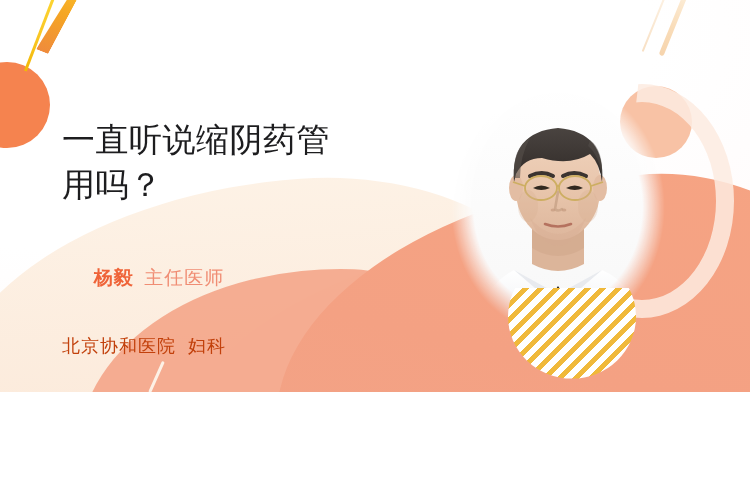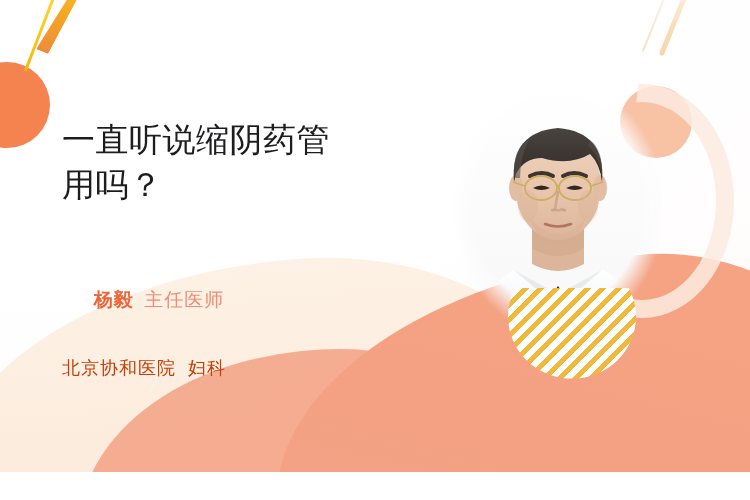--- a/index.html
+++ b/index.html
@@ -3,21 +3,21 @@
 <meta charset="utf-8">
 <style>
   html, body {
     margin: 0;
     padding: 0;
     background: #ffffff;
   }
   #card {
     position: relative;
     width: 750px;
-    height: 472px;
+    height: 392px;
     overflow: hidden;
     background: #ffffff;
     font-family: "Liberation Sans", "DejaVu Sans", sans-serif;
   }
 
   
   .bg-base {
     position: absolute;
     inset: 0;
     background:
@@ -143,21 +143,21 @@
     line-height: 1.35;
     font-weight: 400;
     letter-spacing: 0.5px;
     white-space: pre-wrap;
   }
 
   
   .doctor-block {
     position: absolute;
     left: 62px;
-    top: 256px;
+    top: 234px;
   }
   .doctor-line-1 {
     font-size: 19px;
     line-height: 1.55;
     white-space: pre;
   }
   .doctor-name {
     color: #ef6338;
     font-weight: 700;
     letter-spacing: 1px;

